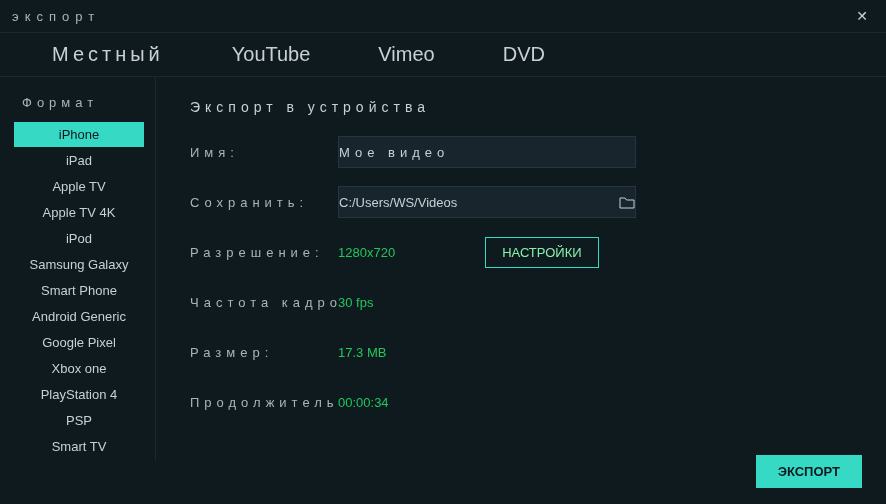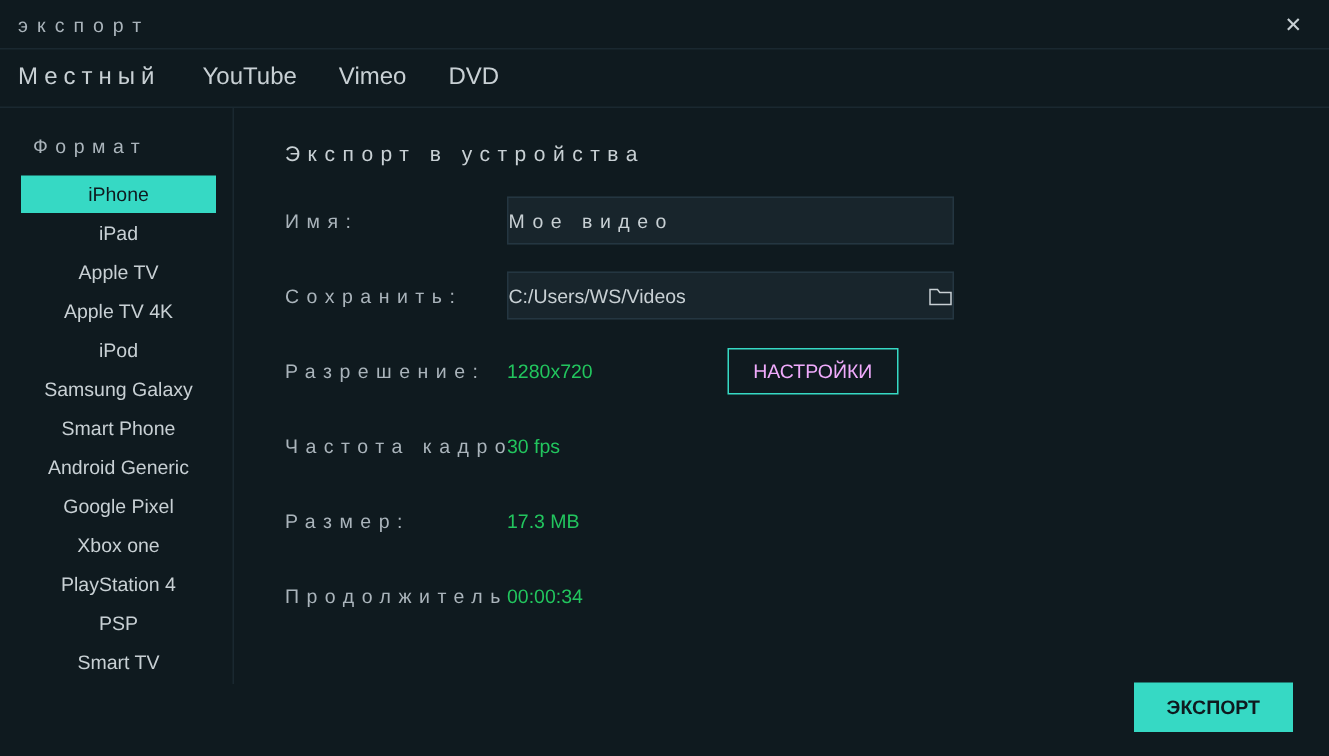--- a/index.html
+++ b/index.html
@@ -33,21 +33,22 @@
 .tabs {
   display: flex;
   gap: 28px;
   padding: 10px 12px 0 12px;
   border-bottom: 1px solid #1a2830;
 }
 .tab {
   padding-bottom: 10px;
   cursor: pointer;
   color: #c8d0d4;
-  font-size: 16px;
+  font-size: 20px;
+  margin-left: 40px;
 }
 .tab.spaced { letter-spacing: 4px; }
 .tab.active {
   color: #36d9c4;
   border-bottom: 2px solid #36d9c4;
   margin-bottom: -1px;
 }
 .body {
   display: flex;
   height: calc(100% - 120px);
@@ -117,21 +118,21 @@
 .input-box .folder {
   margin-left: auto;
 }
 .value-text {
   font-size: 13px;
   color: #22c55e;
 }
 .settings-btn {
   margin-left: 90px;
   border: 1px solid #36d9c4;
-  color: #f0abfc;
+  color: #86efac;
   background: transparent;
   padding: 7px 16px;
   font-size: 13px;
   cursor: pointer;
 }
 .footer {
   position: absolute;
   bottom: 16px;
   right: 24px;
 }

